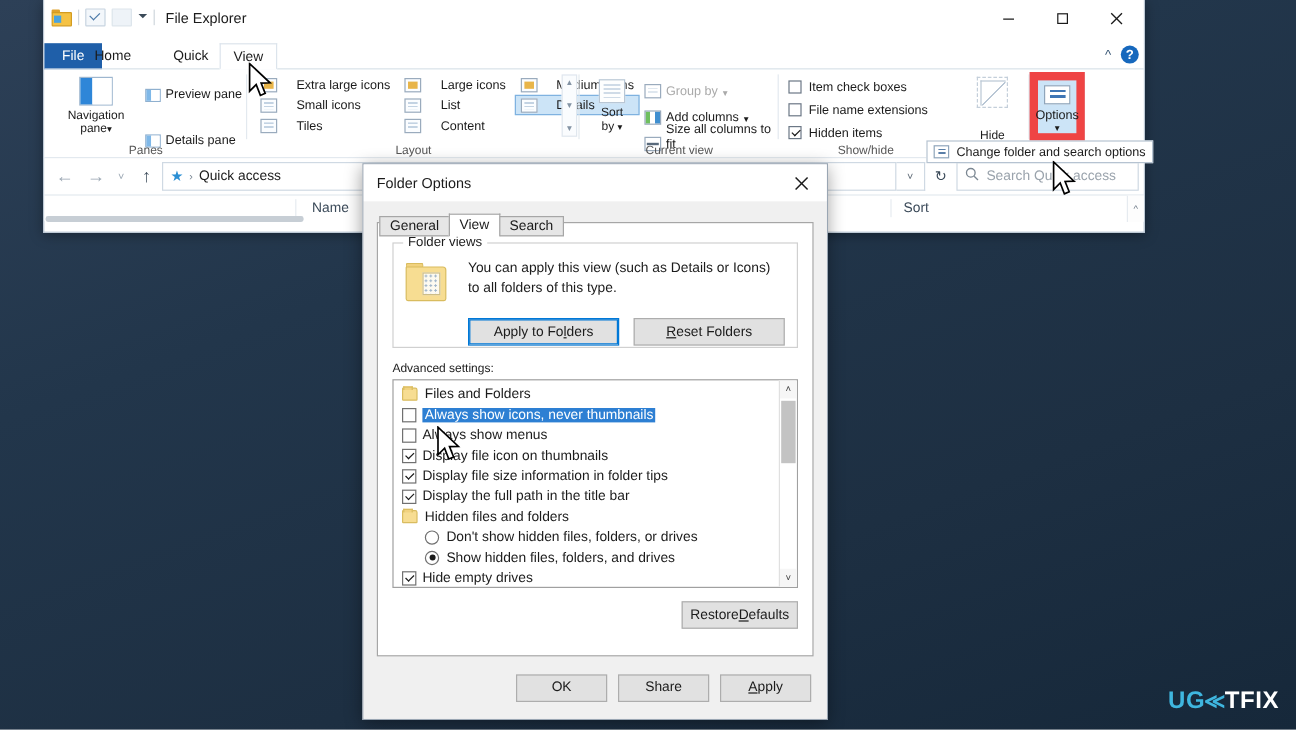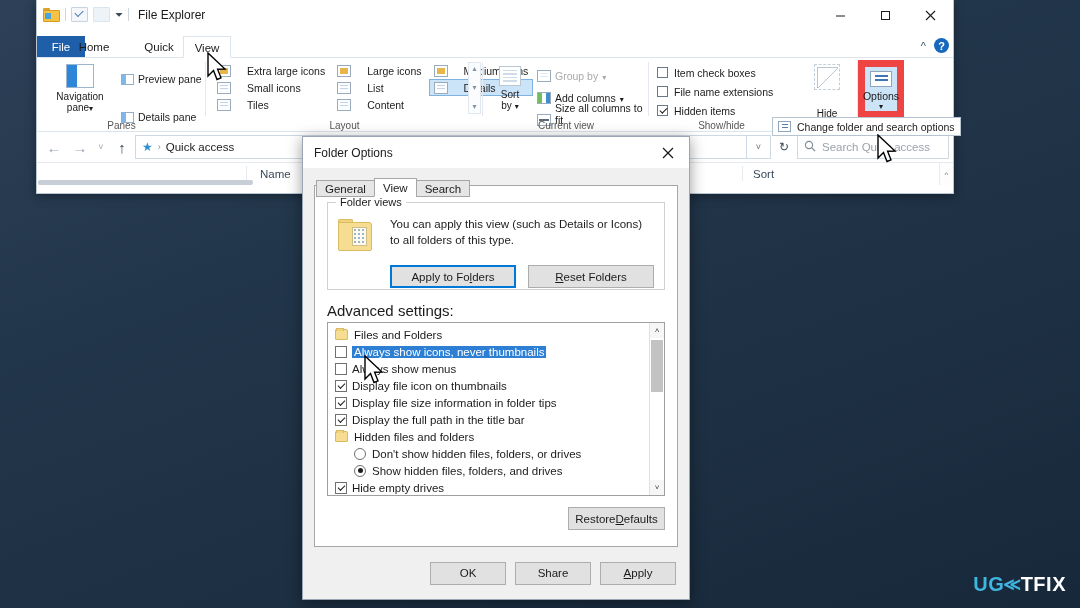--- a/index.html
+++ b/index.html
@@ -161,21 +161,21 @@
   .fv-icon .fold-tab { position:absolute; left:0; top:0; width:15px; height:5px; background:#f1d27f; border:1px solid #d9bc5f; border-bottom:none; border-radius:2px 2px 0 0;}
   .fv-icon .fold-pg { position:absolute; left:14px; top:8px; width:15px; height:19px; background:#fdfaf0; border:1px solid #cdbd86;
                       background-image:radial-gradient(#9fb4c9 1px, transparent 1px); background-size:4px 4px;}
   .fv-text { font-size:11.5px; color:#1b1b1b; line-height:1.35; }
   .fv-btns { display:flex; gap:12px; margin-top:10px; margin-left:52px; }
   .btn { height:23px; min-width:126px; background:#e1e1e1; border:1px solid #adadad; font-size:11.5px; color:#1b1b1b;
          display:flex; align-items:center; justify-content:center; }
   .btn.focus { border:1px solid #0078d7; box-shadow:inset 0 0 0 1px #0078d7; background:#e1e1e1;}
   .btn u { text-decoration:underline; }
 
-  .adv-label { font-size:15px; color:#1b1b1b; margin-top:12px; }
+  .adv-label { font-size:10px; color:#1b1b1b; margin-top:12px; }
   .adv-list { position:relative; margin-top:3px; height:174px; border:1px solid #a0a0a0; background:#ffffff; overflow:hidden;}
   .adv-inner { position:absolute; left:0; top:0; right:15px; padding:3px 0 0 7px;}
   .adv-row { display:flex; align-items:center; gap:5px; height:17px; font-size:11.5px; color:#1b1b1b; white-space:nowrap;}
   .adv-row.group { gap:6px; }
   .adv-row.indent { padding-left:19px; gap:6px;}
   .adv-row .txt.sel { background:#2d7fd3; color:#ffffff; padding:0 2px; }
   .fold-mini { width:13px; height:11px; background:#f7dd92; border:1px solid #d9bc5f; border-radius:1px 2px 1px 1px; flex:none; position:relative;}
   .fold-mini:before{content:"";position:absolute;left:0;top:-2px;width:6px;height:2px;background:#f1d27f;border:1px solid #d9bc5f;border-bottom:none;}
   .acb { width:12px; height:12px; border:1px solid #707070; background:#fff; position:relative; flex:none;}
   .acb.on:after{ content:""; position:absolute; left:2px; top:2px; width:6px; height:3px;

